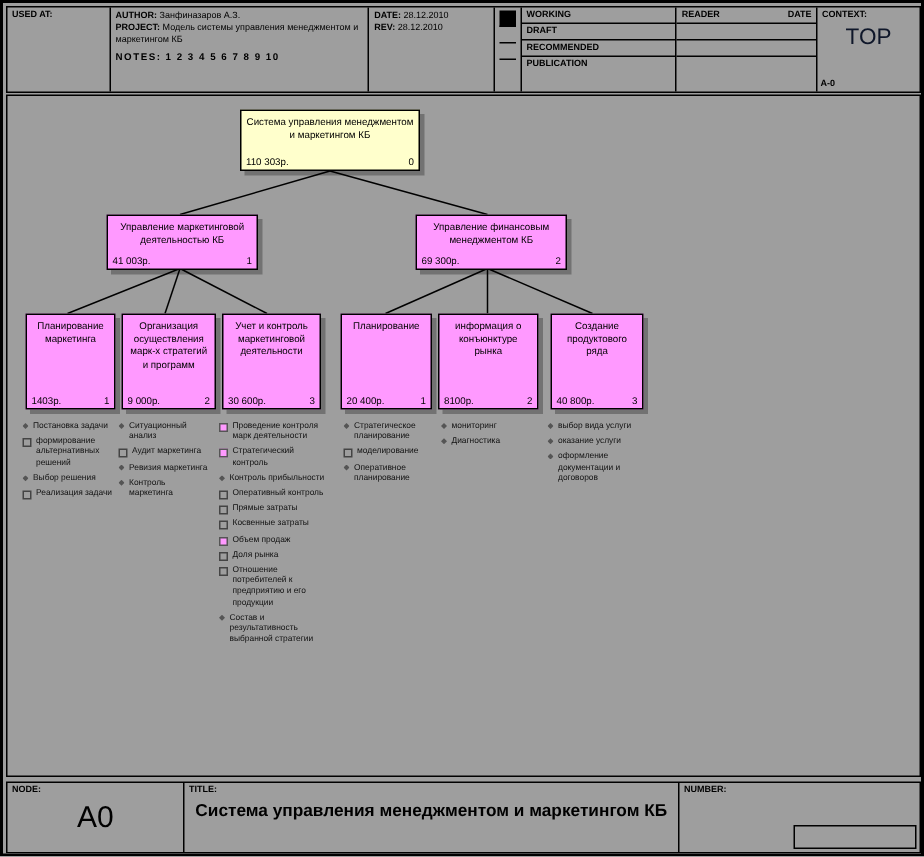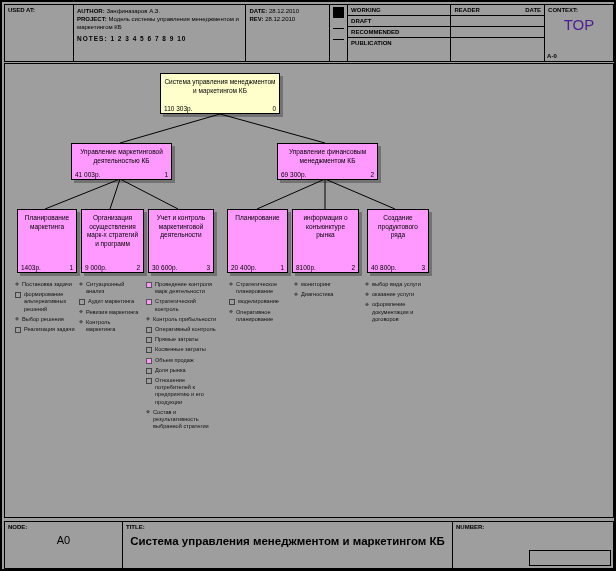--- a/index.html
+++ b/index.html
@@ -27,21 +27,21 @@
   .tickrow.filled{background:#000;}
   .tickrow:last-child{border-bottom:none;}
   .statrow{height:11px;box-sizing:border-box;border-bottom:1px solid #000;
            font-size:6px;line-height:11px;padding-left:3px;font-weight:bold;}
   .statrow:last-child{border-bottom:none;}
   .readrow{height:11px;box-sizing:border-box;border-bottom:1px solid #000;}
   .readrow:last-child{border-bottom:none;}
   .readhdr{display:flex;justify-content:space-between;font-size:6px;line-height:11px;
            padding:0 3px;font-weight:bold;}
   .ctx-label{font-size:6px;font-weight:bold;padding:2px 3px;}
-  .ctx-top{text-align:center;font-size:15px;margin-top:4px;color:#4c1d95;}
+  .ctx-top{text-align:center;font-size:15px;margin-top:4px;color:#0f172a;}
   .ctx-a0{position:absolute;left:2px;bottom:1px;font-size:6px;font-weight:bold;}
   
   #canvas{position:absolute;left:2px;top:61px;width:610px;height:455px;
           background:#9e9e9e;box-sizing:border-box;border:1px solid #000;}
   svg.links{position:absolute;left:0;top:0;width:608px;height:453px;}
   .node{position:absolute;box-sizing:border-box;border:1px solid #000;
         box-shadow:3px 3px 0 rgba(0,0,0,0.28);}
   .node .title{text-align:center;font-size:6.5px;line-height:8.5px;color:#000;
                padding:4px 3px 0 3px;}
   .node .foot{position:absolute;left:0;right:0;bottom:1px;display:flex;
@@ -58,21 +58,21 @@
   .b-sq{width:4px;height:4px;border:1px solid #444;background:#9e9e9e;}
   .b-pink{width:4px;height:4px;border:1px solid #555;background:#ff99ff;}
   .btext{flex:1 1 auto;}
   
   .ftr{position:absolute;left:2px;top:519px;width:610px;height:48px;box-sizing:border-box;
        border:1px solid #000;display:flex;background:#9e9e9e;}
   .f-node{width:118px;box-sizing:border-box;border-right:1px solid #000;position:relative;}
   .f-title{flex:1 1 auto;box-sizing:border-box;border-right:1px solid #000;position:relative;}
   .f-number{width:160px;box-sizing:border-box;position:relative;}
   .f-lbl{font-size:6px;font-weight:bold;padding:2px 3px;}
-  .f-nodeval{text-align:center;font-size:11px;margin-top:2px;}
+  .f-nodeval{text-align:center;font-size:20px;margin-top:2px;}
   .f-titleval{text-align:center;font-size:11.5px;font-weight:bold;line-height:14px;
               margin-top:2px;padding:0 6px;}
   .f-numbox{position:absolute;right:2px;bottom:2px;width:80px;height:14px;
             border:1px solid #000;background:#9e9e9e;}
 </style>
 </head>
 <body>
 
 <div id="page">
 

